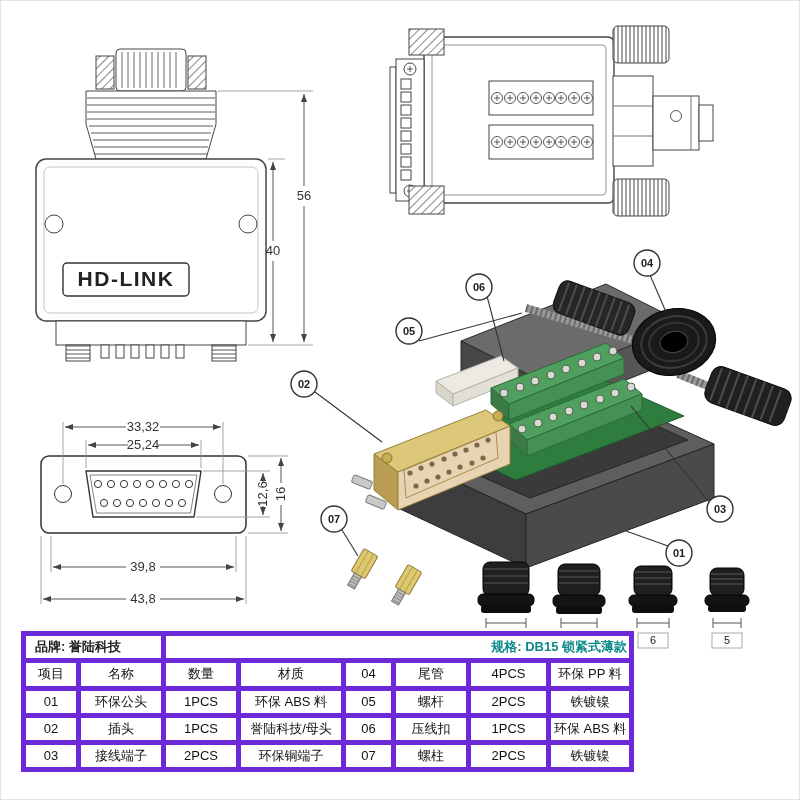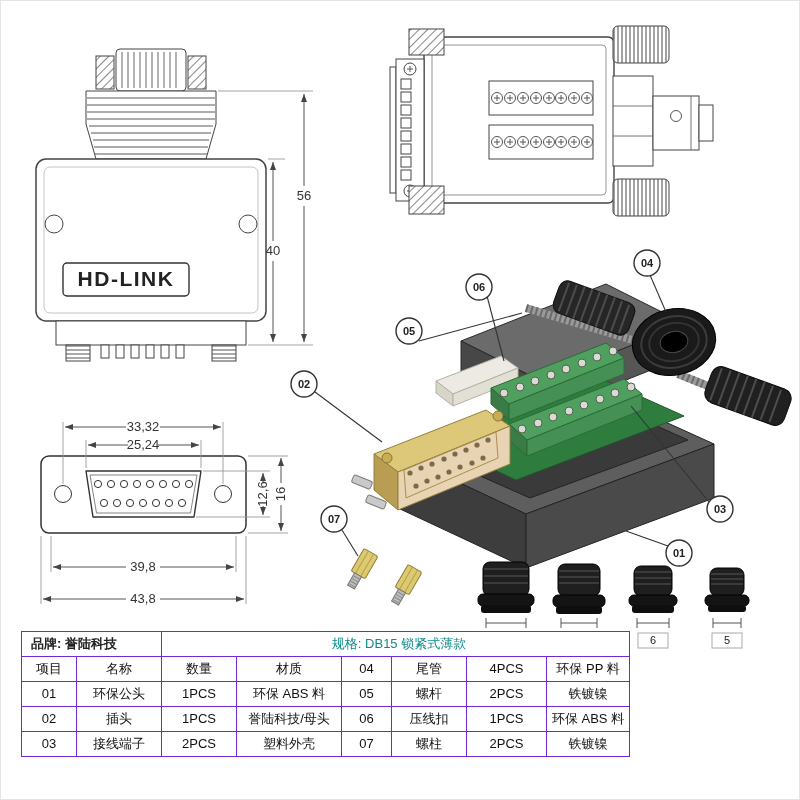--- a/index.html
+++ b/index.html
@@ -12,23 +12,23 @@
   .dim-text{font-size:13px;fill:#333;text-anchor:middle}
   .dim-line{stroke:#555;stroke-width:1;fill:none}
   .ext-line{stroke:#999;stroke-width:0.9;fill:none}
   .draw{stroke:#444;fill:#fff}
   .logo-text{font-size:21px;font-weight:bold;fill:#222;text-anchor:middle;letter-spacing:1.5px}
   .callout-circle{fill:#fff;stroke:#333;stroke-width:1.4}
   .callout-text{font-size:11px;font-weight:bold;fill:#222;text-anchor:middle}
   .leader{stroke:#333;stroke-width:1.1;fill:none}
   .cap-text{font-size:11px;fill:#222;text-anchor:middle}
   .spec-table{position:absolute;left:20px;top:630px;width:608px;border-collapse:collapse;table-layout:fixed;font-size:13px;color:#111;background:#fff}
-  .spec-table td{border:1px solid #6d28d9;text-align:center;padding:3px 2px;height:25px;line-height:1.25;word-break:break-all}
+  .spec-table td{border:5px solid #6d28d9;text-align:center;padding:3px 2px;height:25px;line-height:1.25;word-break:break-all}
   .spec-table .brand-cell{text-align:left;padding-left:9px;font-weight:bold;color:#222}
-  .spec-table .spec-cell{text-align:center;padding-left:9px;font-weight:normal;color:#0f8a8a}
+  .spec-table .spec-cell{text-align:right;padding-left:9px;font-weight:bold;color:#0f8a8a}
   .spec-table .hdr{font-weight:normal}
 </style>
 </head>
 <body>
 
 <div class="page">
 
   <svg class="abs" style="left:20px;top:15px" width="320" height="375" viewBox="0 0 320 375">
     <defs>
       <pattern id="sv-hatch" width="6" height="6" patternUnits="userSpaceOnUse" patternTransform="rotate(45)">
@@ -477,21 +477,21 @@
         <td>誉陆科技/母头</td>
         <td>06</td>
         <td>压线扣</td>
         <td>1PCS</td>
         <td>环保 ABS 料</td>
       </tr>
       <tr>
         <td>03</td>
         <td>接线端子</td>
         <td>2PCS</td>
-        <td>塑料外壳</td>
+        <td>环保铜端子</td>
         <td>07</td>
         <td>螺柱</td>
         <td>2PCS</td>
         <td>铁镀镍</td>
       </tr>
     </tbody>
   </table>
 
 </div>
 

